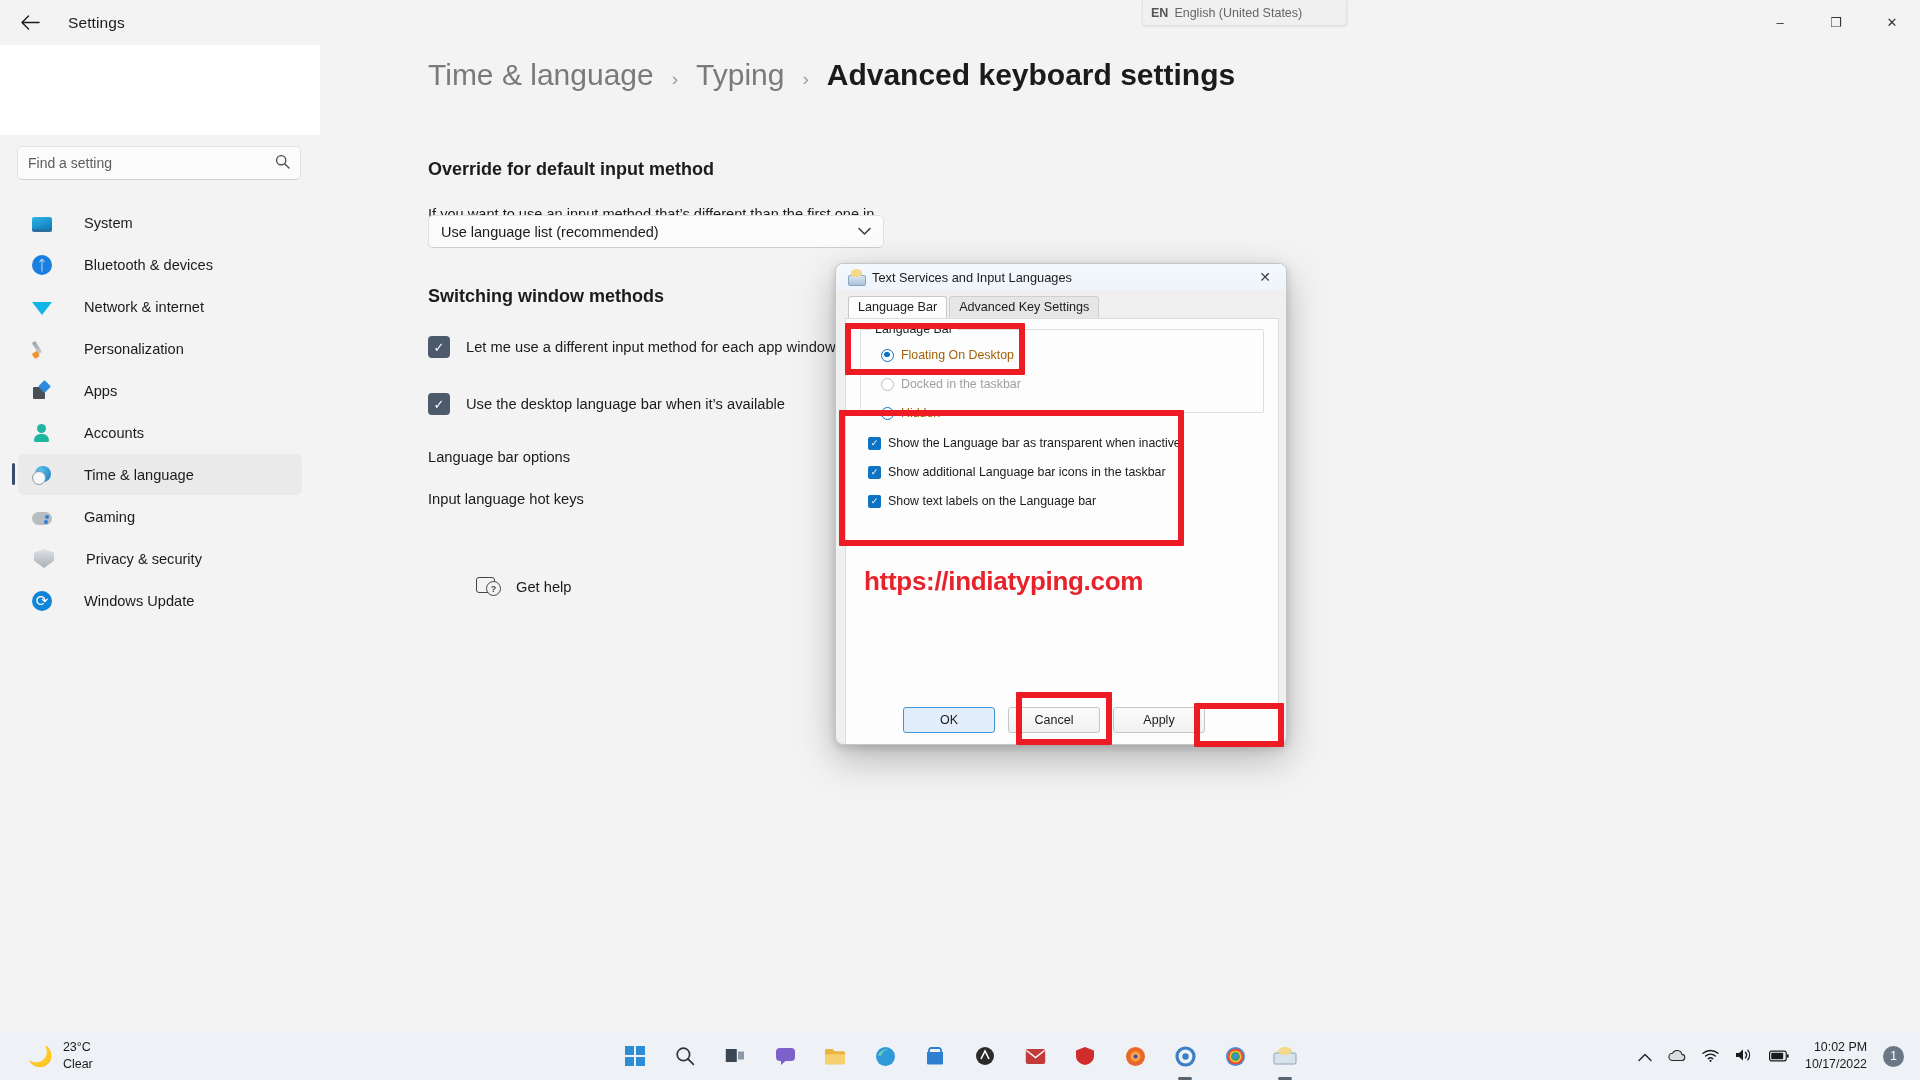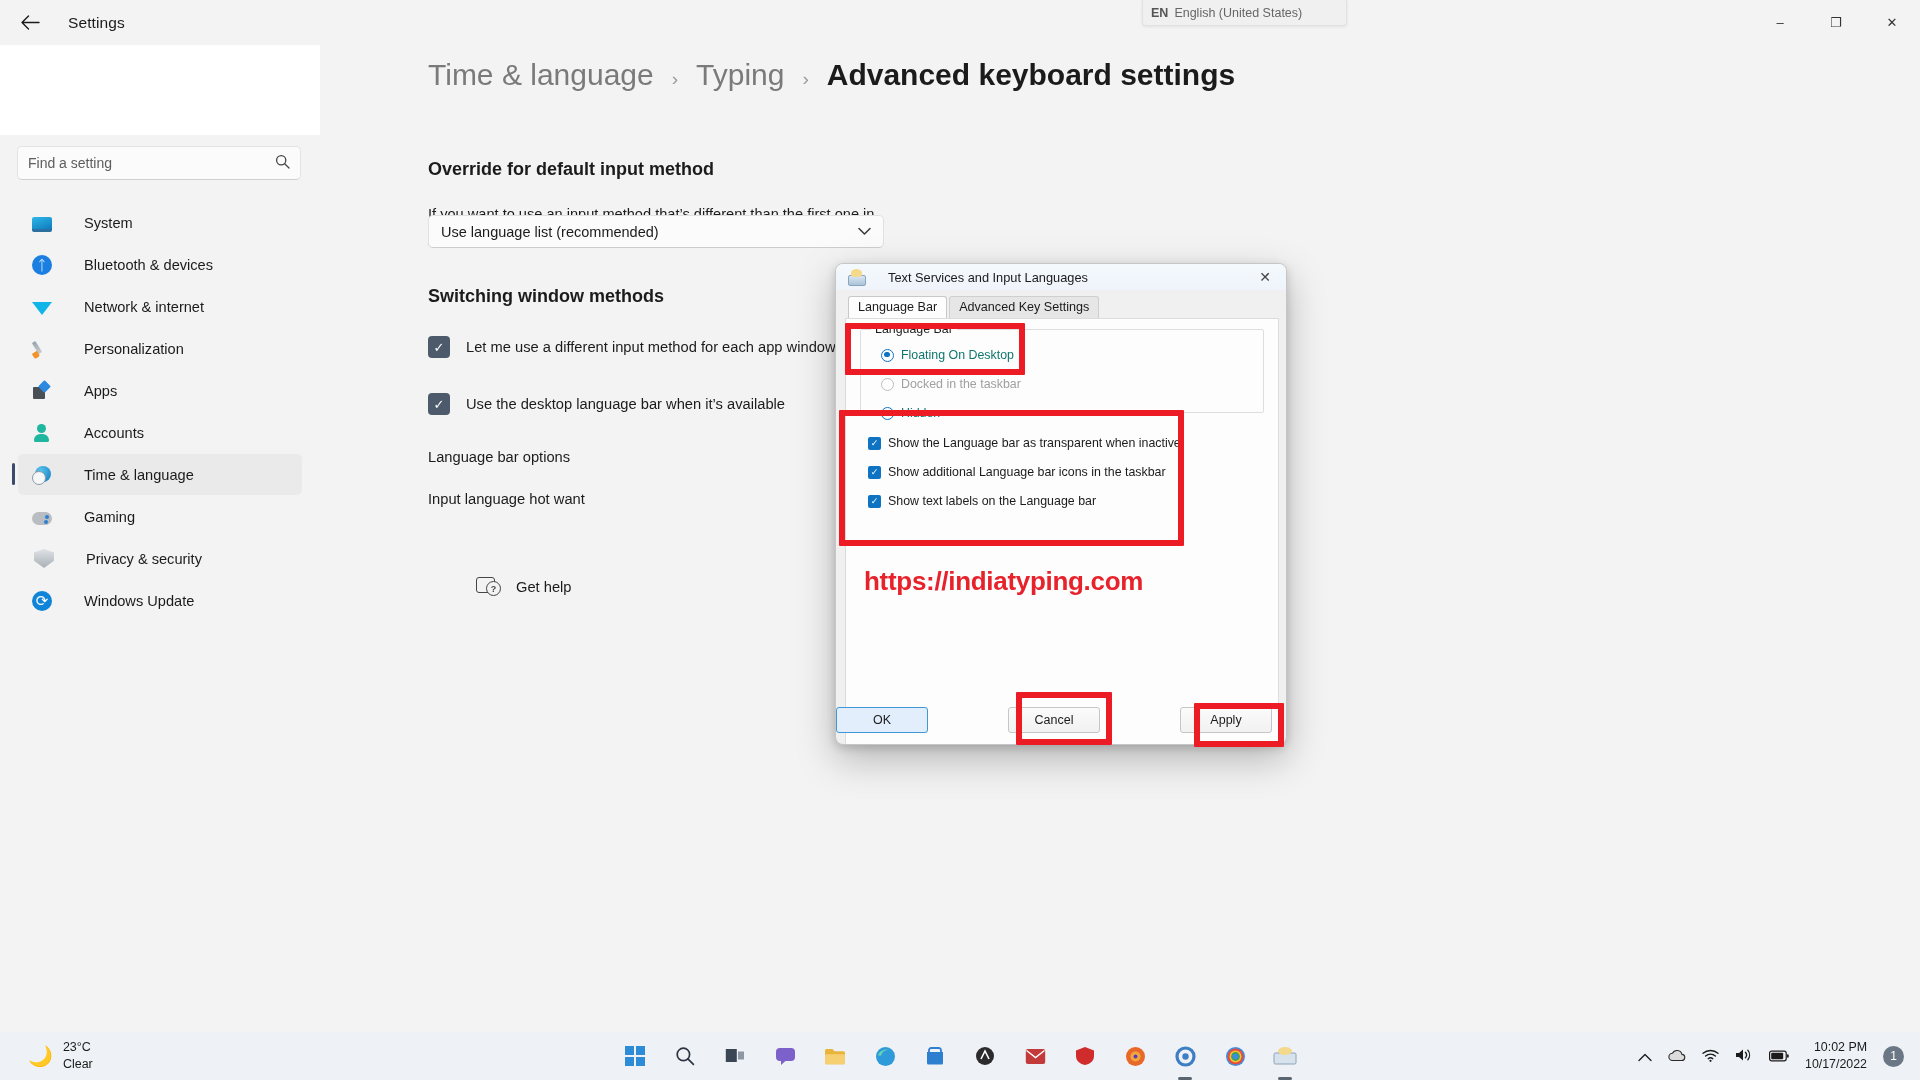--- a/index.html
+++ b/index.html
@@ -181,21 +181,21 @@
 
   
   .dialog {
     position: absolute; left: 835px; top: 263px; width: 452px; height: 482px;
     background: #f0f0f0; border: 1px solid #c6c6c6; border-radius: 8px;
     box-shadow: 0 14px 38px rgba(0,0,0,.26), 0 3px 10px rgba(0,0,0,.16);
     overflow: hidden;
   }
   .dlg-title {
     height: 26px; background: linear-gradient(#f4f9fd,#eef4fa);
-    display: flex; align-items: center; padding: 0 6px 0 12px; gap: 24px; justify-content: flex-end;
+    display: flex; align-items: center; padding: 0 6px 0 12px; gap: 8px; justify-content: flex-end;
   }
   .dlg-ico { width: 16px; height: 16px; position: relative; flex: 0 0 16px; }
   .dlg-ico::before { content:""; position:absolute; left:0; top:6px; width:16px; height:9px;
     background: linear-gradient(#d9e6f2,#aac3da); border:1px solid #8aa4bc; border-radius:2px; }
   .dlg-ico::after { content:""; position:absolute; left:3px; top:0px; width:11px; height:8px;
     background:#f5d98a; border:1px solid #d9b košt; border-radius:50% 50% 40% 40%; }
   .dlg-title-text { font-size: 12.8px; color: #1b1b1b; }
   .dlg-close {
     margin-left: auto; width: 30px; height: 22px; display:flex; align-items:center;
     justify-content:center; font-size: 14px; color: #444; border-radius: 3px;
@@ -225,39 +225,39 @@
   .radio-row { position: absolute; display: flex; align-items: center; gap: 7px; }
   .radio {
     width: 13px; height: 13px; border-radius: 50%; border: 1.6px solid #0f73c4;
     background: #fff; position: relative; flex: 0 0 13px;
   }
   .radio.sel::after {
     content: ""; position: absolute; left: 2.4px; top: 2.4px; width: 5.2px; height: 5.2px;
     border-radius: 50%; background: #0f73c4;
   }
   .radio.dis { border-color: #bdbdbd; }
-  .radio-label { font-size: 12.4px; color: #0f766e; }
+  .radio-label { font-size: 12.4px; color: #a16207; }
   .radio-label.dis { color: #a0a0a0; }
 
   .chk-row { position: absolute; left: 22px; display: flex; align-items: center; gap: 7px; }
   .chk {
     width: 13px; height: 13px; border-radius: 2px; background: #0f73c4;
     display: flex; align-items: center; justify-content: center;
     color: #fff; font-size: 9px; line-height: 1; flex: 0 0 13px;
   }
   .chk-label { font-size: 12.4px; color: #1b1b1b; }
 
   .watermark {
     position: absolute; left: 18px; top: 300px; width: 400px;
     font-size: 26px; font-weight: 700; color: #e8222b; letter-spacing: -.3px;
   }
 
   .dlg-footer {
     position: absolute; left: 0; bottom: 0; width: 452px; height: 48px;
-    display: flex; align-items: center; justify-content: space-between; gap: 13px;
+    display: flex; align-items: center; justify-content: center; gap: 13px;
     padding-right: 16px;
   }
   .btn {
     width: 92px; height: 26px; font-size: 12.5px; color: #1b1b1b;
     background: linear-gradient(#fbfbfb,#f1f1f1); border: 1px solid #c6c6c6;
     border-radius: 3px; display: flex; align-items: center; justify-content: center;
   }
   .btn.primary { background: #e2eefb; border-color: #3f97d6; }
 
   
@@ -409,21 +409,21 @@
       <div class="cb-row" style="top:291px;">
         <span class="cb-box">✓</span>
         <span class="cb-label">Let me use a different input method for each app window</span>
       </div>
       <div class="cb-row" style="top:348px;">
         <span class="cb-box">✓</span>
         <span class="cb-label">Use the desktop language bar when it’s available</span>
       </div>
 
       <div class="link-item" style="top:404px;">Language bar options</div>
-      <div class="link-item" style="top:446px;">Input language hot want</div>
+      <div class="link-item" style="top:446px;">Input language hot keys</div>
 
       <div class="get-help" style="top:531px;">
         <span class="help-ico"></span>
         <span class="help-label">Get help</span>
       </div>
     </div>
   </div>
 
   <div class="dialog">
     <div class="dlg-title">

